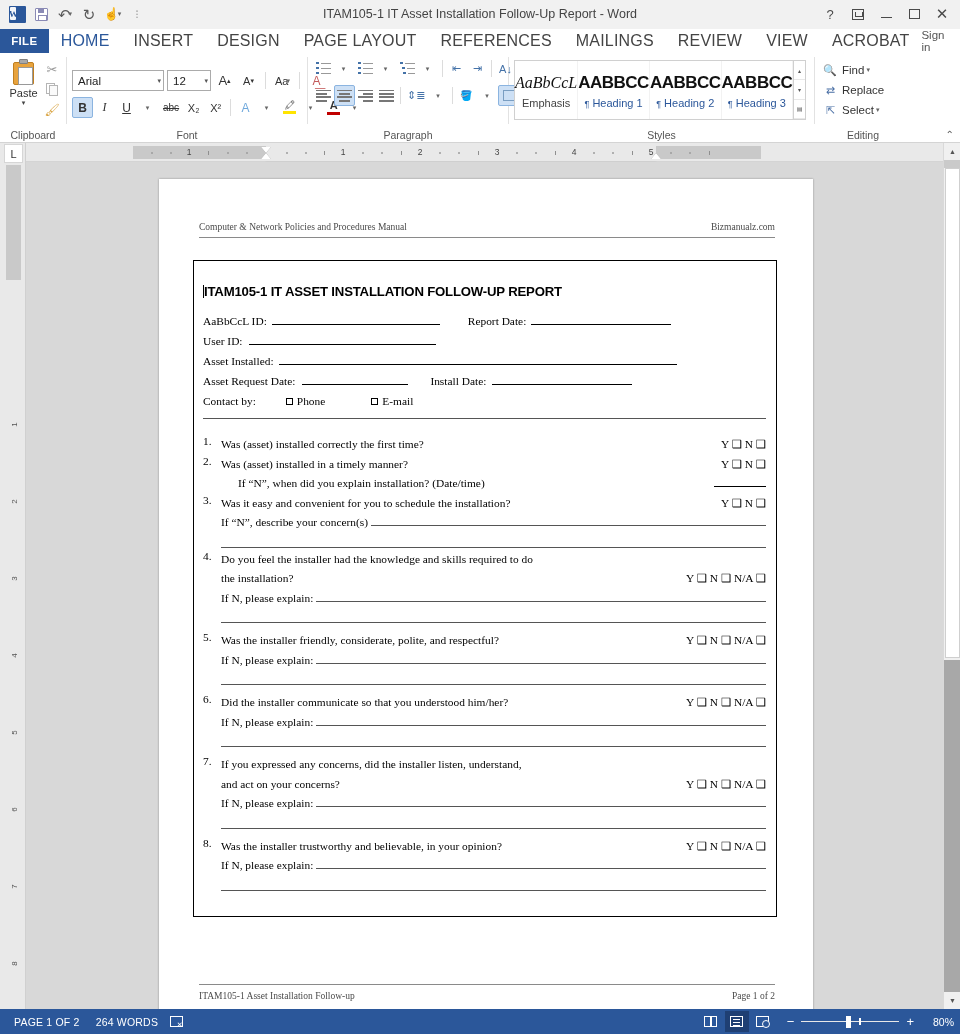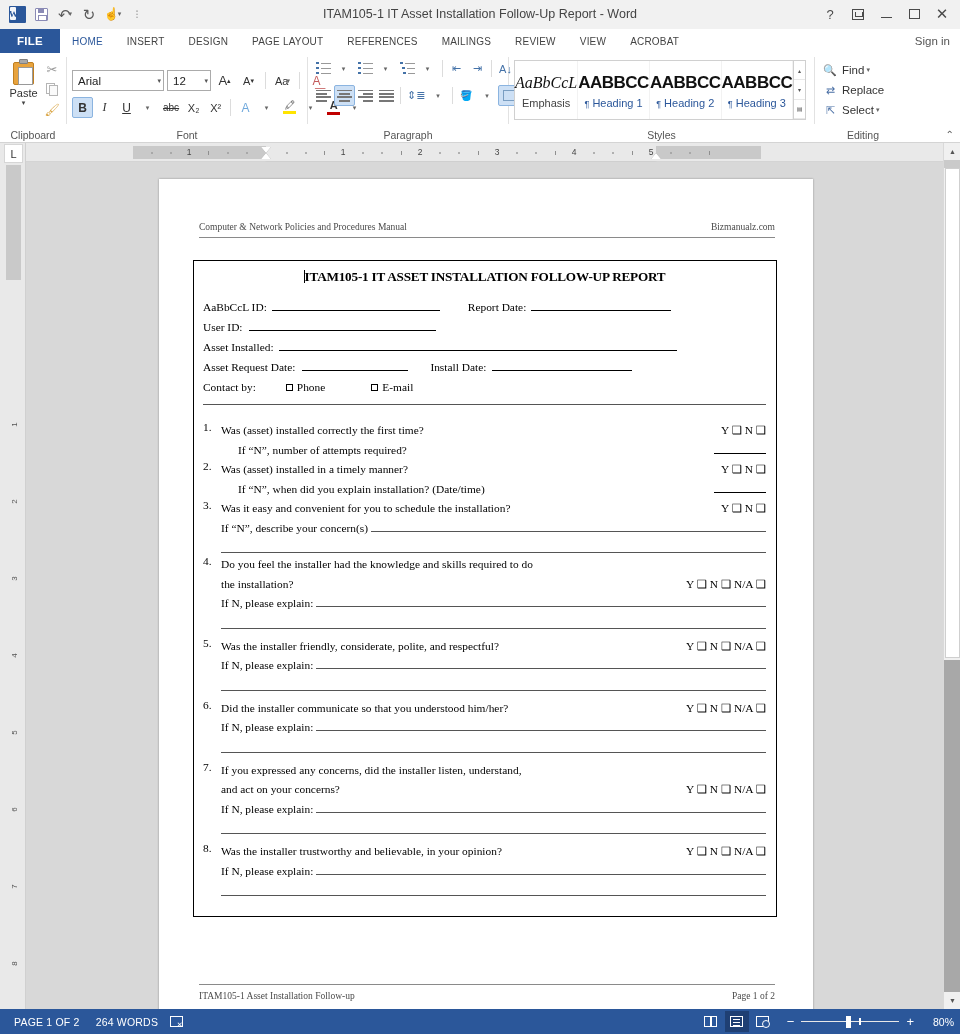--- a/index.html
+++ b/index.html
@@ -75,21 +75,21 @@
   
   .tabsrow {
     height: 24px; display: flex; align-items: stretch; background: #ffffff;
     flex: 0 0 24px; position: relative;
   }
   .tab-file {
     width: 60px; background: #2b579a; color: #fff; font-size: 11.5px; font-weight: bold;
     display: flex; align-items: center; justify-content: center; letter-spacing: 0.3px;
   }
   .tab {
-    padding: 0 12px; display: flex; align-items: center; font-size: 10px;
+    padding: 0 12px; display: flex; align-items: center; font-size: 16px;
     color: #444; letter-spacing: 0.2px; white-space: nowrap;
   }
   .tab.active { color: #2b579a; background: #fff; }
   .signin {
     margin-left: auto; display: flex; align-items: center; padding-right: 10px;
     font-size: 11.5px; color: #555;
   }
 
   
   .ribbon {
@@ -263,22 +263,22 @@
   .doc-footer {
     position: absolute; left: 40px; right: 38px; bottom: 57px; height: 18px;
     border-top: 1px solid #8a8a8a; display: flex; justify-content: space-between;
     align-items: flex-end; font-size: 9.5px; color: #4a4a4a; padding-bottom: 1px;
   }
   .formbox {
     position: absolute; left: 34px; top: 81px; right: 36px; bottom: 142px;
     border: 1.4px solid #000; padding: 8px 10px 0 9px;
   }
   .doc-title {
-    font-family: Liberation Serif, serif; font-weight: bold; font-size: 13.2px;
-    text-align: center; letter-spacing: -0.2px; margin-top: 0; white-space: nowrap;
+    font-family: Liberation Sans, sans-serif; font-weight: bold; font-size: 13.2px;
+    text-align: left; letter-spacing: -0.2px; margin-top: 15px; white-space: nowrap;
   }
   .caret-bar {
     display: inline-block; width: 1px; height: 13px; background: #000;
     vertical-align: -2px; margin-right: 0px;
   }
 
   .fields { margin-top: 12px; font-size: 11.4px; line-height: 20px; }
   .frow { display: flex; align-items: baseline; white-space: nowrap; }
   .lbl { }
   .uline { border-bottom: 1px solid #000; display: inline-block; height: 13px; }
@@ -804,25 +804,20 @@
 
               <div class="qlist">
 
                 <div class="q">
                   <div class="qnum">1.</div>
                   <div class="qbody">
                     <div class="qline">
                       <span class="qtext">Was (asset) installed correctly the first time?</span>
                       <span class="yn">Y ❑ N ❑</span>
                     </div>
-                    <div class="sub">
-                      <span>If “N”, number of attempts required?</span>
-                      <span style="flex:1"></span>
-                      <span class="shortline"></span>
-                    </div>
                   </div>
                 </div>
 
                 <div class="q">
                   <div class="qnum">2.</div>
                   <div class="qbody">
                     <div class="qline">
                       <span class="qtext">Was (asset) installed in a timely manner?</span>
                       <span class="yn">Y ❑ N ❑</span>
                     </div>

